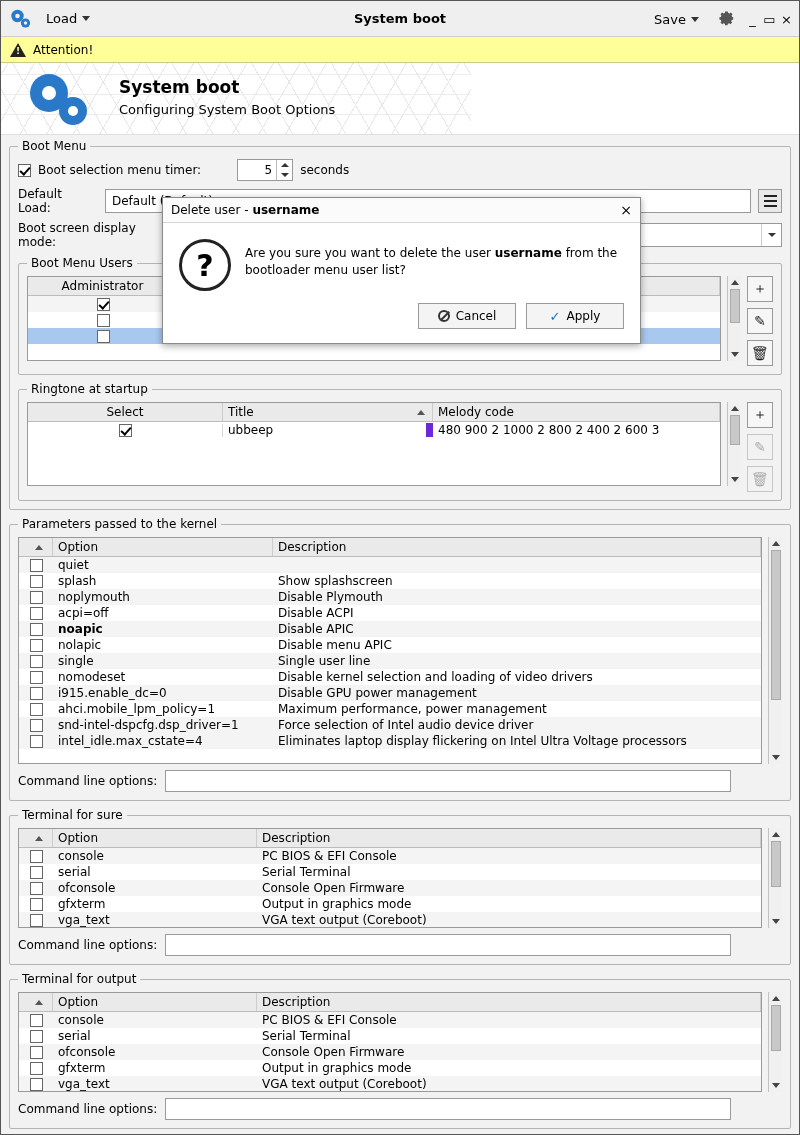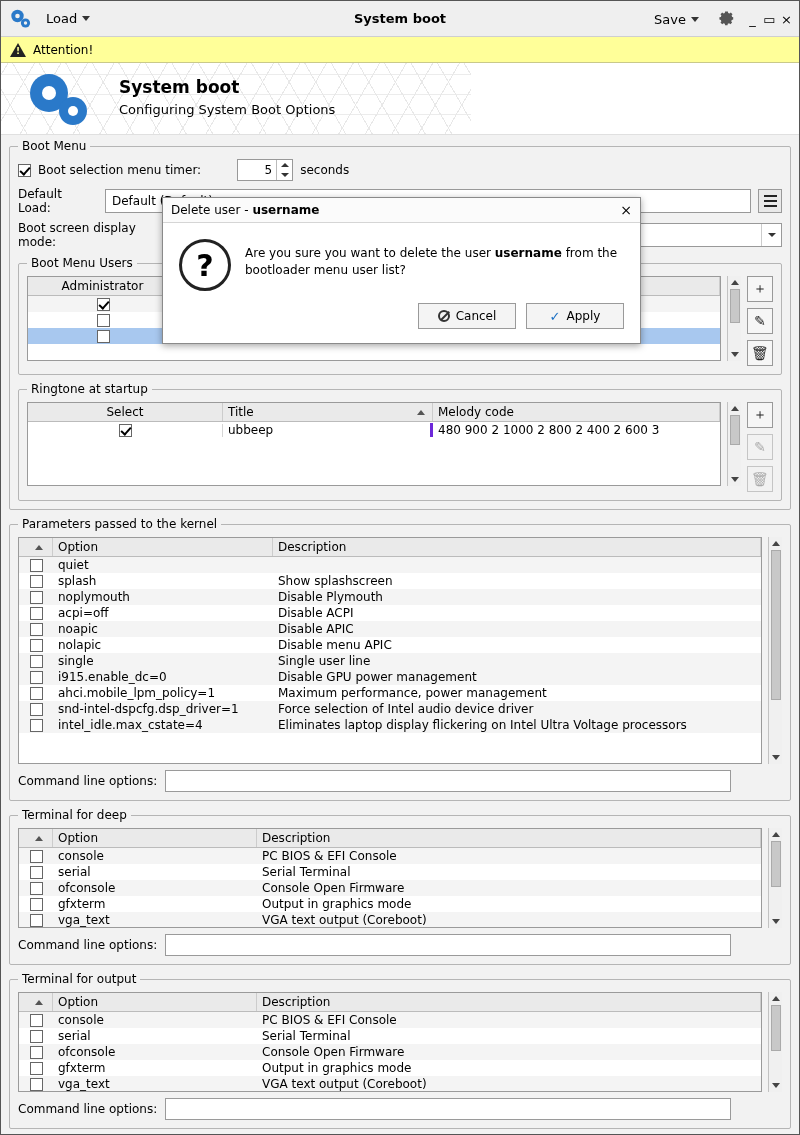--- a/index.html
+++ b/index.html
@@ -365,21 +365,21 @@
                 <span>Title</span>
                 <span class="sortarrow" style="margin-left:auto;margin-right:2px"></span>
               </div>
               <div class="th" style="flex:1 1 auto">Melody code</div>
             </div>
             <div class="tbody">
               <div class="trow">
                 <div class="td center" style="width:195px;border-right:1px solid #d5d5d5">
                     <span class="chk checked"></span>
                   </div>
-                <div class="td" style="width:210px;border-right:3px solid #6d28d9">ubbeep</div>
+                <div class="td" style="width:210px;border-right:7px solid #6d28d9">ubbeep</div>
                 <div class="td" style="flex:1 1 auto">480 900 2 1000 2 800 2 400 2 600 3</div>
               </div>
             </div>
           </div>
           <div class="vscroll" style="height:84px">
             <div class="sb-arrow">
                 <i class="sbup"></i>
               </div>
             <div class="sb-thumb" style="height:30px;margin-bottom:auto;"></div>
             <div class="sb-arrow">
@@ -437,36 +437,43 @@
                 <div class="td center" style="width: 34px;">
                   <span class="chk"></span>
                 </div>
                 <div class="td" style="width: 220px;">acpi=off</div>
                 <div class="td" style="flex: 1 1 auto;">Disable ACPI</div>
               </div>
               <div class="trow alt">
                 <div class="td center" style="width: 34px;">
                   <span class="chk"></span>
                 </div>
-                <div class="td" style="width: 220px;">noapic</div>
+                <div class="td" style="width: 220px; font-weight: bold;">noapic</div>
                 <div class="td" style="flex: 1 1 auto;">Disable APIC</div>
               </div>
               <div class="trow">
                 <div class="td center" style="width: 34px;">
                   <span class="chk"></span>
                 </div>
                 <div class="td" style="width: 220px;">nolapic</div>
                 <div class="td" style="flex: 1 1 auto;">Disable menu APIC</div>
               </div>
               <div class="trow alt">
                 <div class="td center" style="width: 34px;">
                   <span class="chk"></span>
                 </div>
                 <div class="td" style="width: 220px; text-align: right;">single</div>
                 <div class="td" style="flex: 1 1 auto;">Single user line</div>
+              </div>
+              <div class="trow">
+                <div class="td center" style="width: 34px;">
+                  <span class="chk"></span>
+                </div>
+                <div class="td" style="width: 220px;">nomodeset</div>
+                <div class="td" style="flex: 1 1 auto;">Disable kernel selection and loading of video drivers</div>
               </div>
               <div class="trow alt">
                 <div class="td center" style="width: 34px;">
                   <span class="chk"></span>
                 </div>
                 <div class="td" style="width: 220px;">i915.enable_dc=0</div>
                 <div class="td" style="flex: 1 1 auto;">Disable GPU power management</div>
               </div>
               <div class="trow">
                 <div class="td center" style="width: 34px;">
@@ -501,21 +508,21 @@
             </div>
         </div>
       </div>
       <div class="cmdrow">
         <span class="lbl">Command line options:</span>
         <span class="cmdinput" style="max-width:566px" title=""></span>
       </div>
     </fieldset>
 
     <fieldset>
-      <legend>Terminal for deep</legend>
+      <legend>Terminal for sure</legend>
       <div class="tblwrap">
         <div class="tbl" style="height:100px">
           <div class="thead">
             <div class="th" style="width:34px;justify-content:flex-end">
               <span class="sortarrow"></span>
             </div>
             <div class="th" style="width:204px">Option</div>
             <div class="th" style="flex:1 1 auto">Description</div>
           </div>
           <div class="tbody" id="ti-rows">

